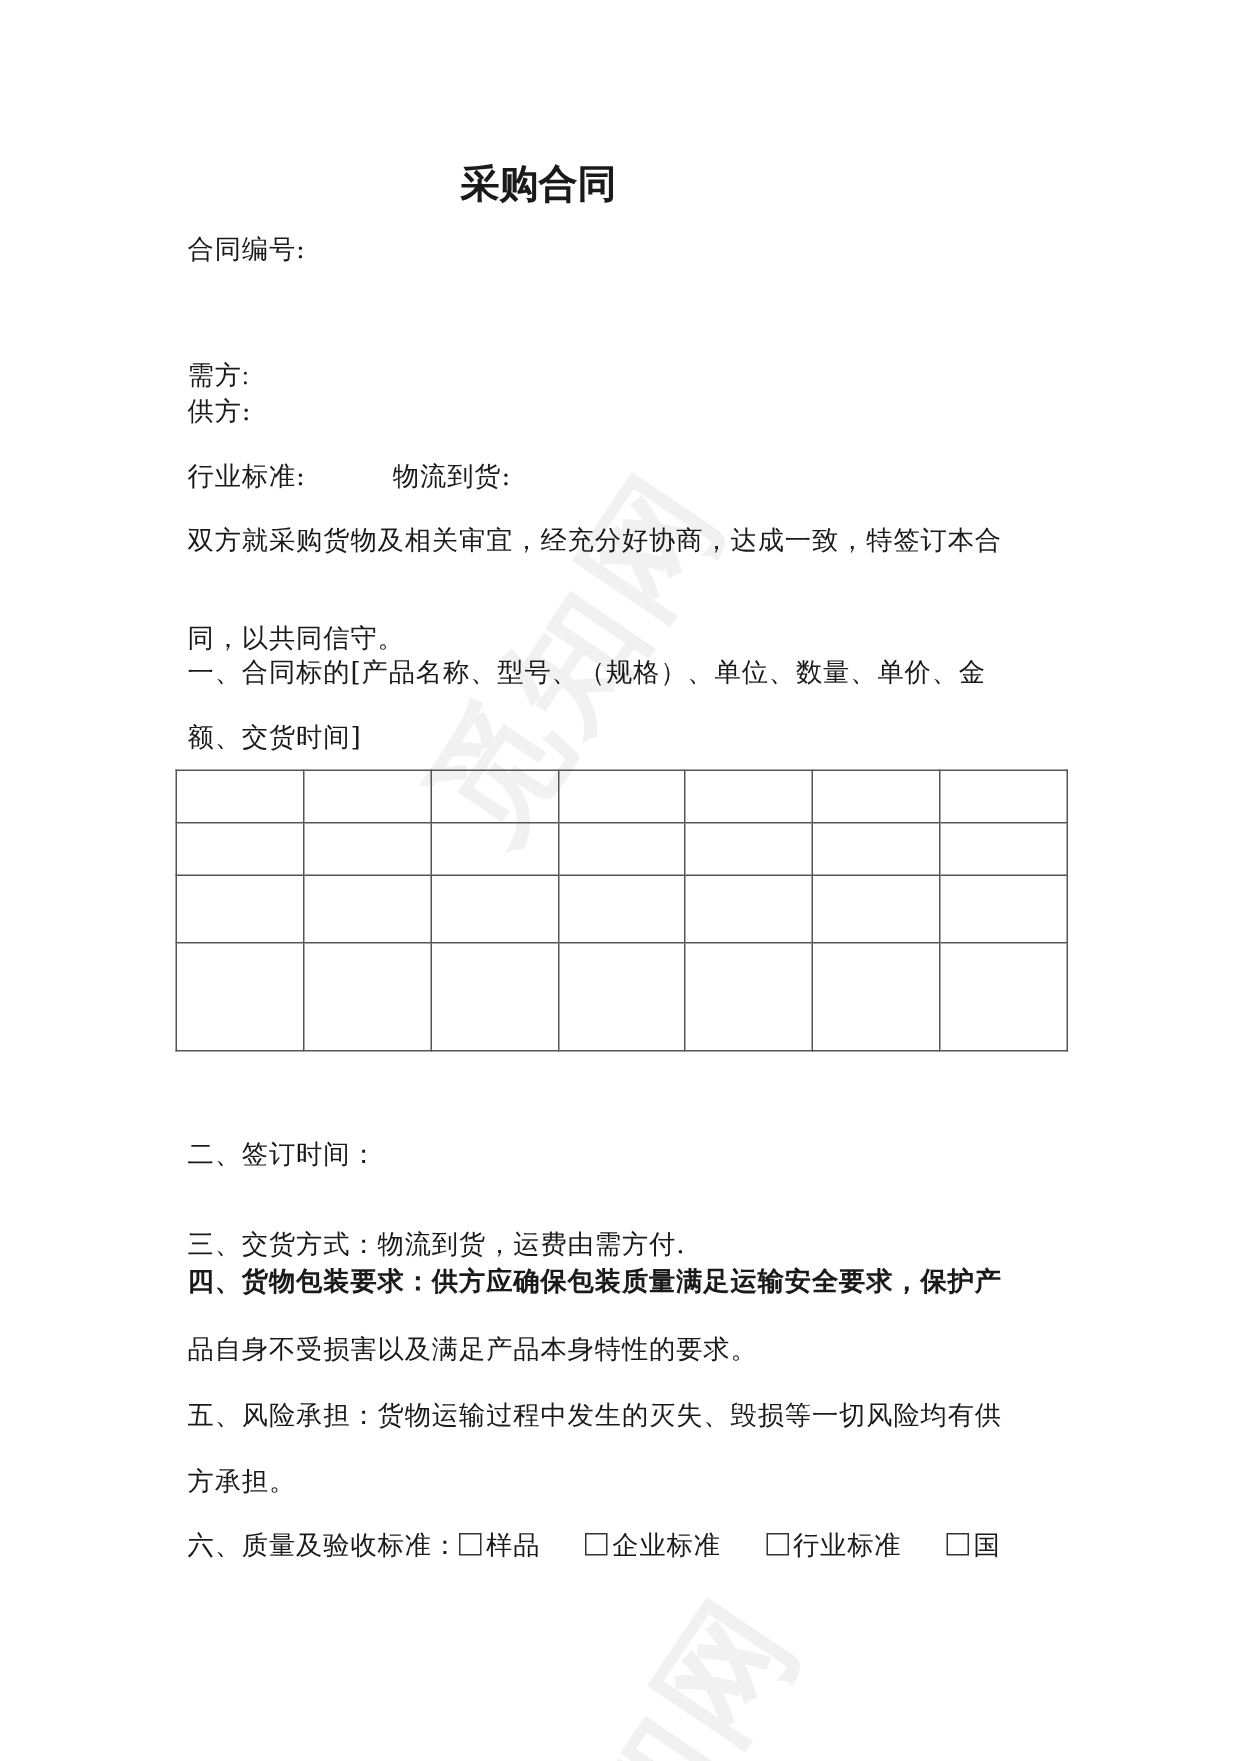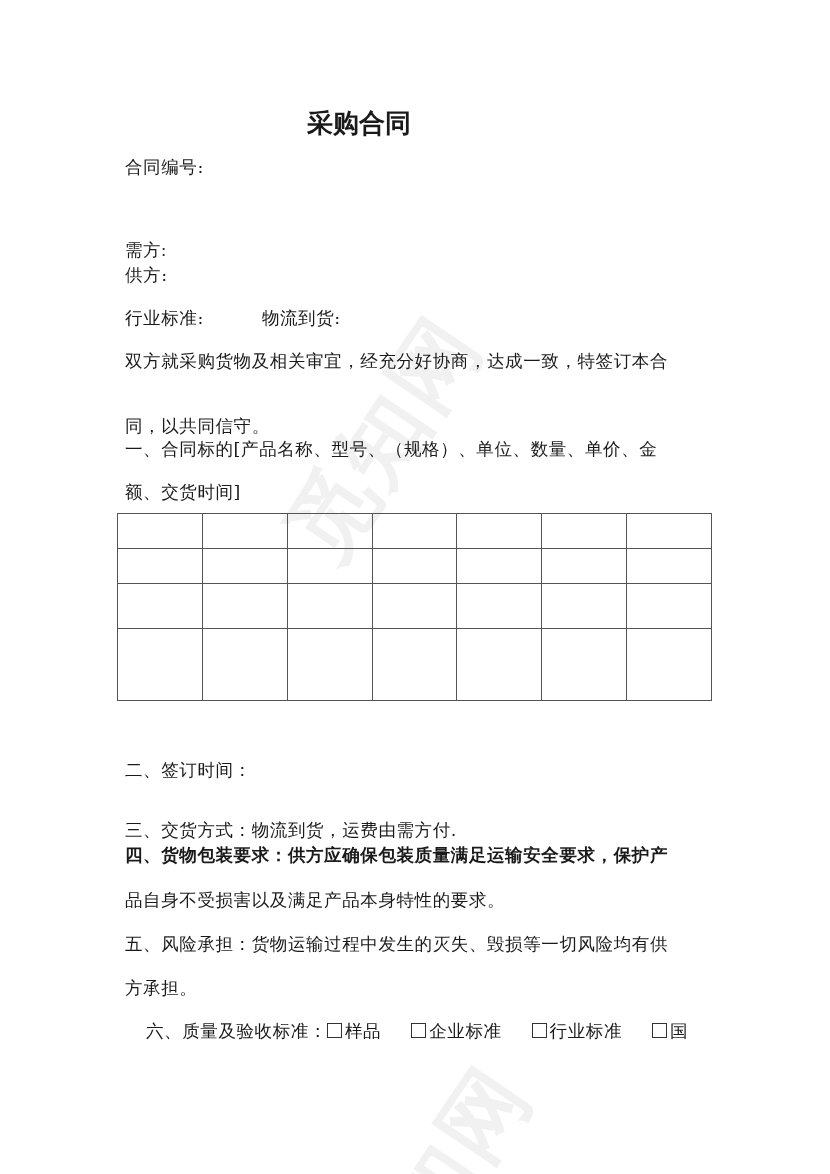--- a/index.html
+++ b/index.html
@@ -160,18 +160,18 @@
     <div class="line" style="top:758px;">二、签订时间：</div>
 
     <div class="line" style="top:802px;margin-top:16px;">三、交货方式：物流到货，运费由需方付.</div>
 
     <div class="line" style="top:843px;font-weight:bold;">四、货物包装要求：供方应确保包装质量满足运输安全要求，保护产</div>
     <div class="line" style="top:888px;">品自身不受损害以及满足产品本身特性的要求。</div>
 
     <div class="line" style="top:932px;">五、风险承担：货物运输过程中发生的灭失、毁损等一切风险均有供</div>
     <div class="line" style="top:976px;text-align:center;">方承担。</div>
 
-    <div class="line" style="top:1019px;margin-left:21px;">
+    <div class="line" style="top:1019px;">
       <span>六、质量及验收标准：</span><span><span class="checkbox"></span><span>样品</span></span><span class="cb-gap"></span><span><span class="checkbox"></span><span>企业标准</span></span><span class="cb-gap"></span><span><span class="checkbox"></span><span>行业标准</span></span><span class="cb-gap"></span><span><span class="checkbox"></span><span>国</span></span>
     </div>
 
   </div>
 </div>
 
 </body></html>

